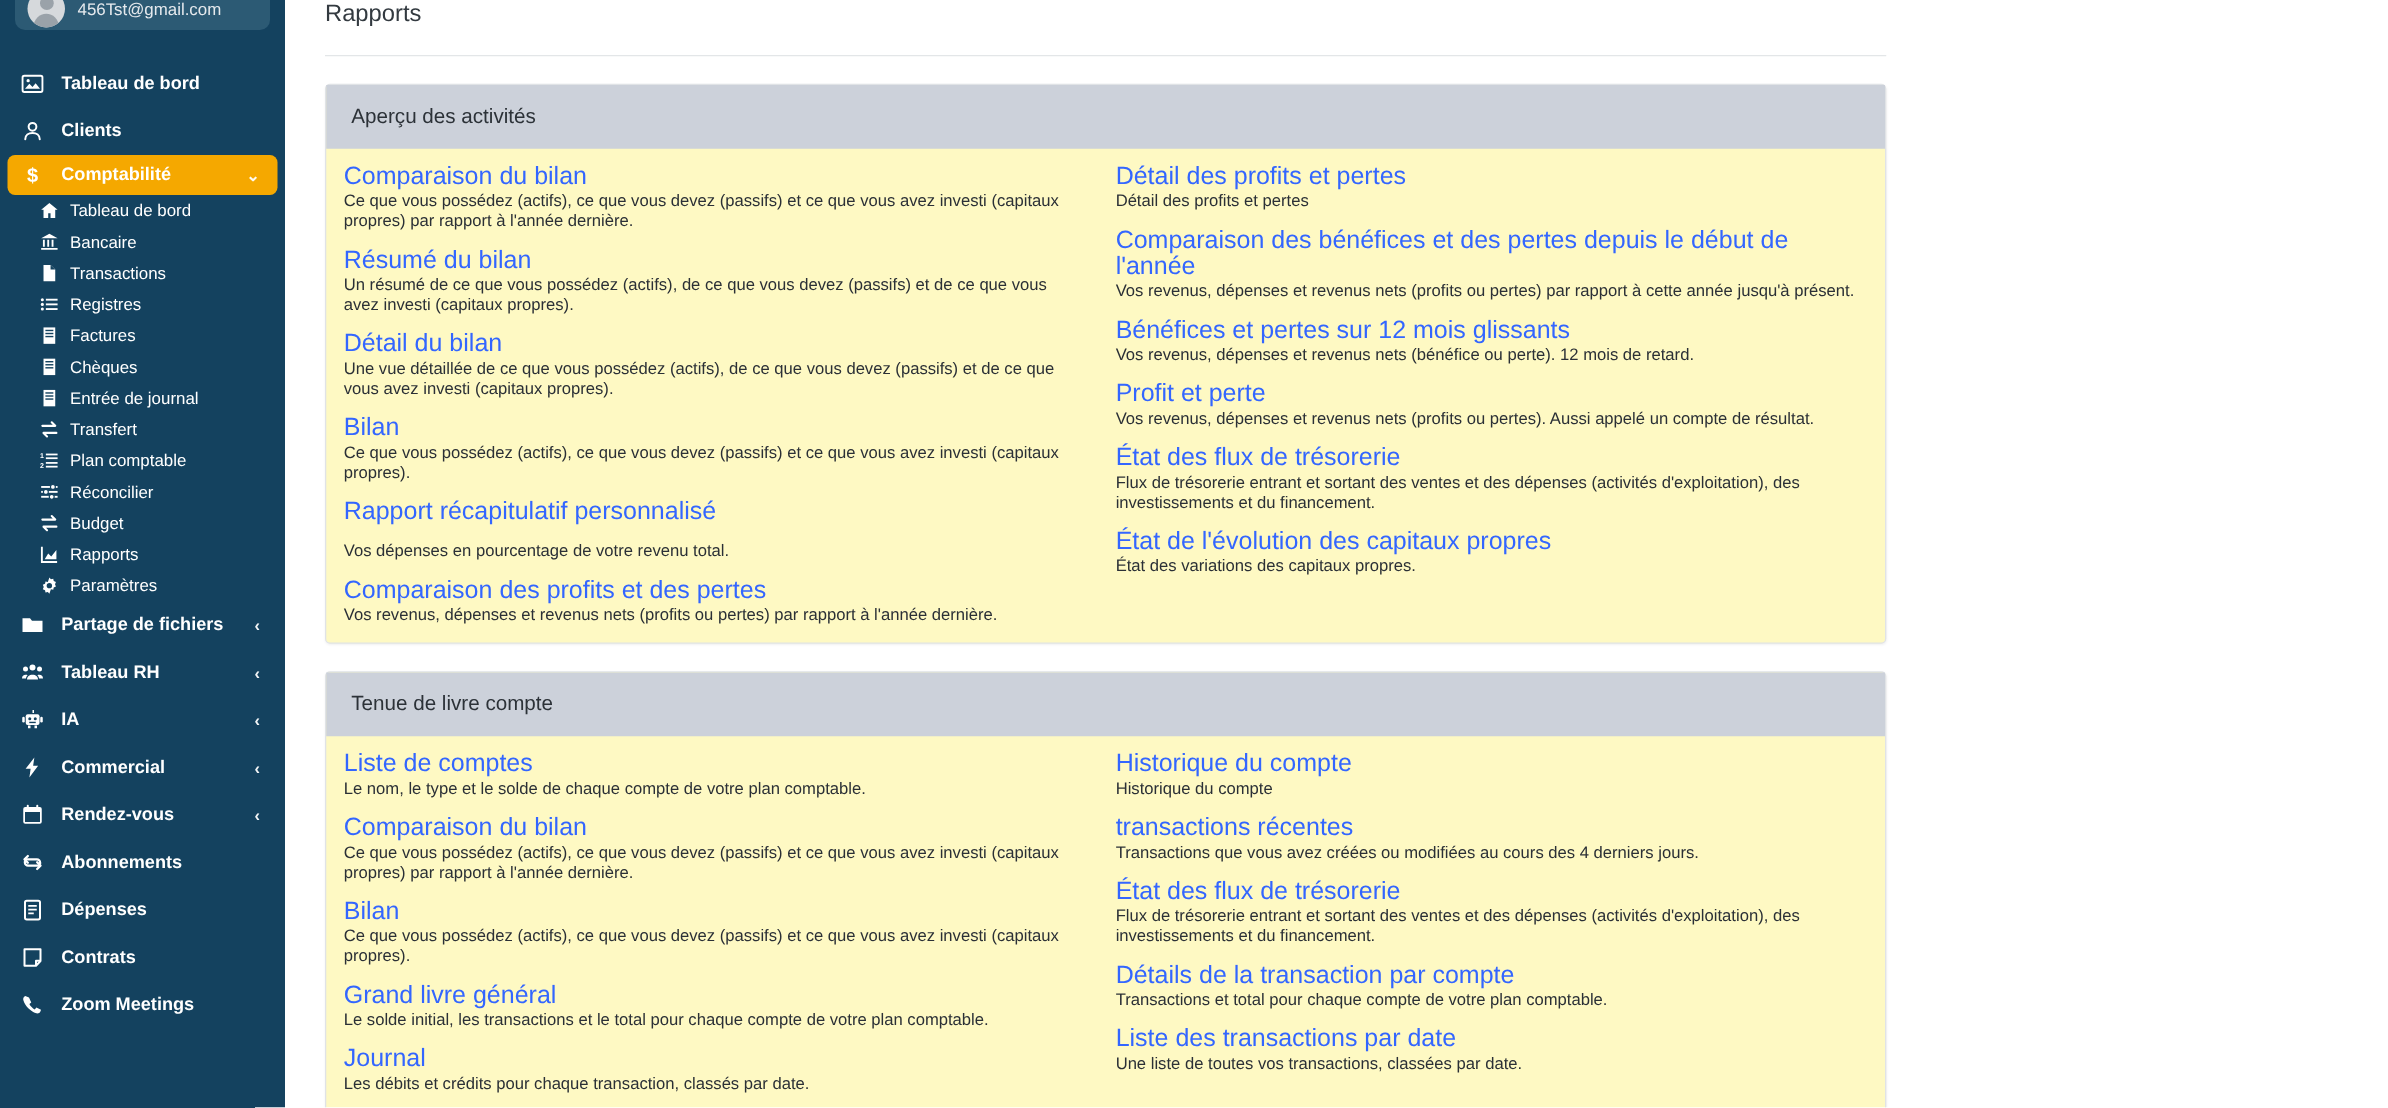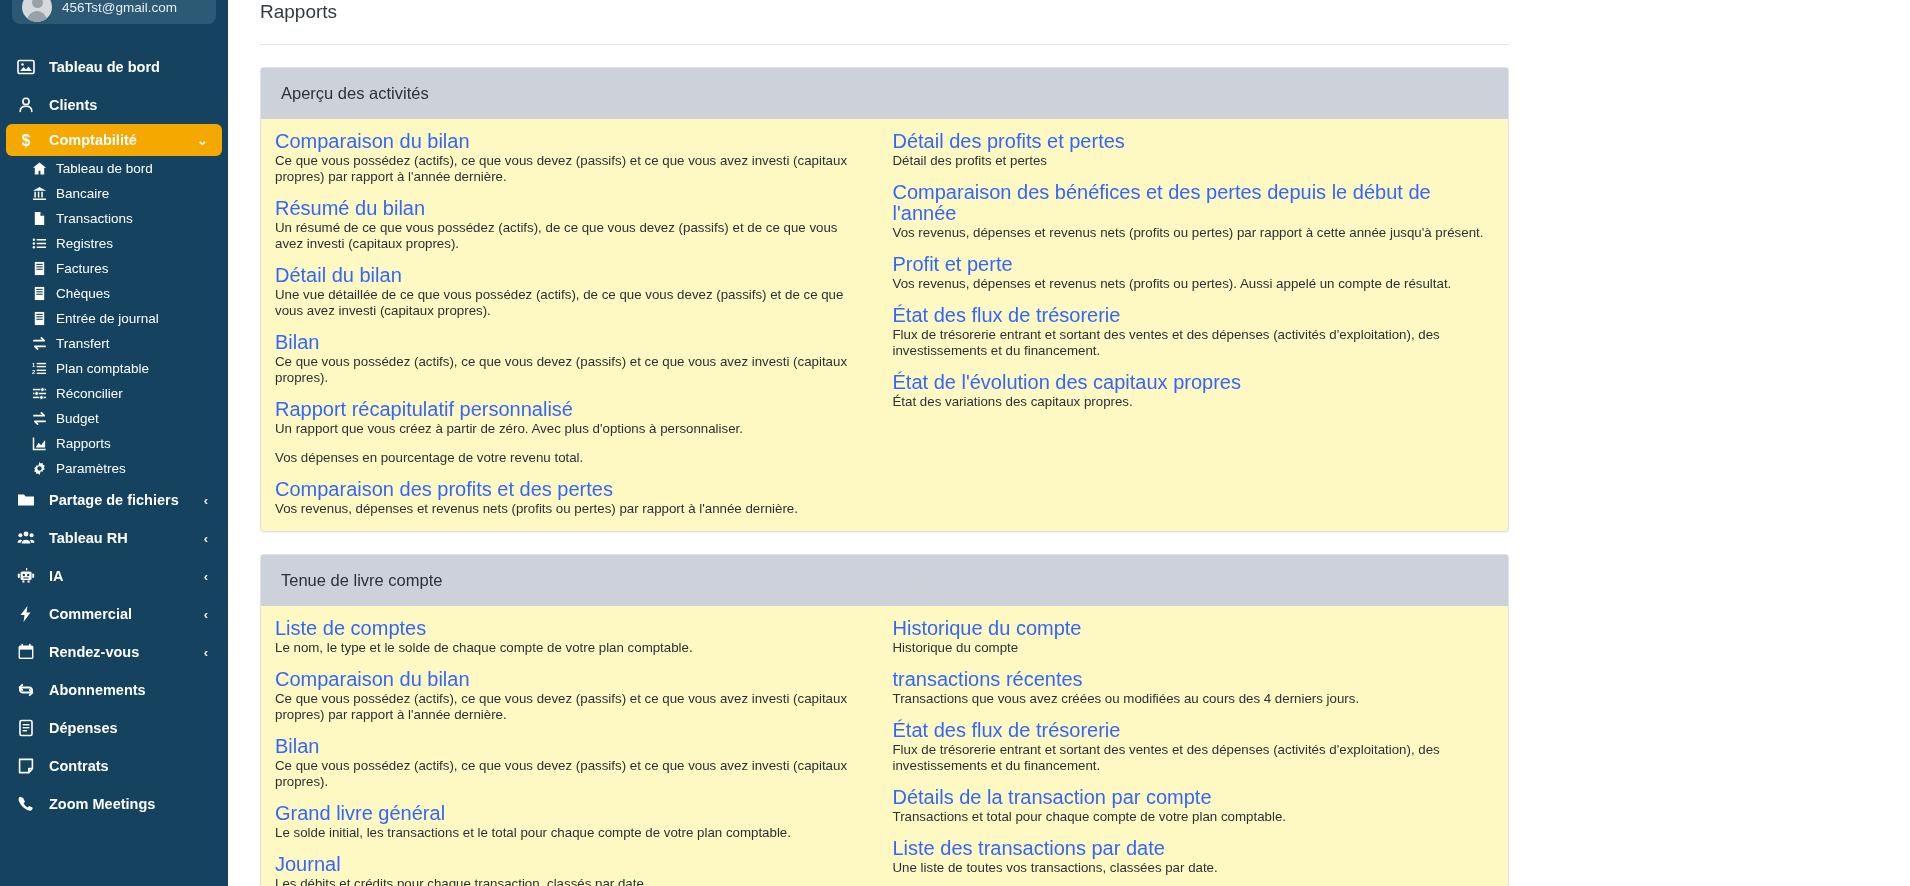--- a/index.html
+++ b/index.html
@@ -500,40 +500,43 @@
           <div class="entry">
             <a class="entry-title">Détail du bilan</a>
             <div class="entry-desc">Une vue détaillée de ce que vous possédez (actifs), de ce que vous devez (passifs) et de ce que vous avez investi (capitaux propres).</div>
           </div>
           <div class="entry">
             <a class="entry-title">Bilan</a>
             <div class="entry-desc">Ce que vous possédez (actifs), ce que vous devez (passifs) et ce que vous avez investi (capitaux propres).</div>
           </div>
           <div class="entry">
             <a class="entry-title">Rapport récapitulatif personnalisé</a>
-            <div class="entry-desc">Un rapport que vous créez à partir de zéro. Avec plus d'options à personnaliser.</div>
           </div>
           <div class="entry">
             <div class="entry-desc">Vos dépenses en pourcentage de votre revenu total.</div>
           </div>
           <div class="entry">
             <a class="entry-title">Comparaison des profits et des pertes</a>
             <div class="entry-desc">Vos revenus, dépenses et revenus nets (profits ou pertes) par rapport à l'année dernière.</div>
           </div>
 
         </div>
         <div class="col right">
 
           <div class="entry">
             <a class="entry-title">Détail des profits et pertes</a>
             <div class="entry-desc">Détail des profits et pertes</div>
           </div>
           <div class="entry">
             <a class="entry-title">Comparaison des bénéfices et des pertes depuis le début de l'année</a>
             <div class="entry-desc">Vos revenus, dépenses et revenus nets (profits ou pertes) par rapport à cette année jusqu'à présent.</div>
+          </div>
+          <div class="entry">
+            <a class="entry-title">Bénéfices et pertes sur 12 mois glissants</a>
+            <div class="entry-desc">Vos revenus, dépenses et revenus nets (bénéfice ou perte). 12 mois de retard.</div>
           </div>
           <div class="entry">
             <a class="entry-title">Profit et perte</a>
             <div class="entry-desc">Vos revenus, dépenses et revenus nets (profits ou pertes). Aussi appelé un compte de résultat.</div>
           </div>
           <div class="entry">
             <a class="entry-title">État des flux de trésorerie</a>
             <div class="entry-desc">Flux de trésorerie entrant et sortant des ventes et des dépenses (activités d'exploitation), des investissements et du financement.</div>
           </div>
           <div class="entry">

